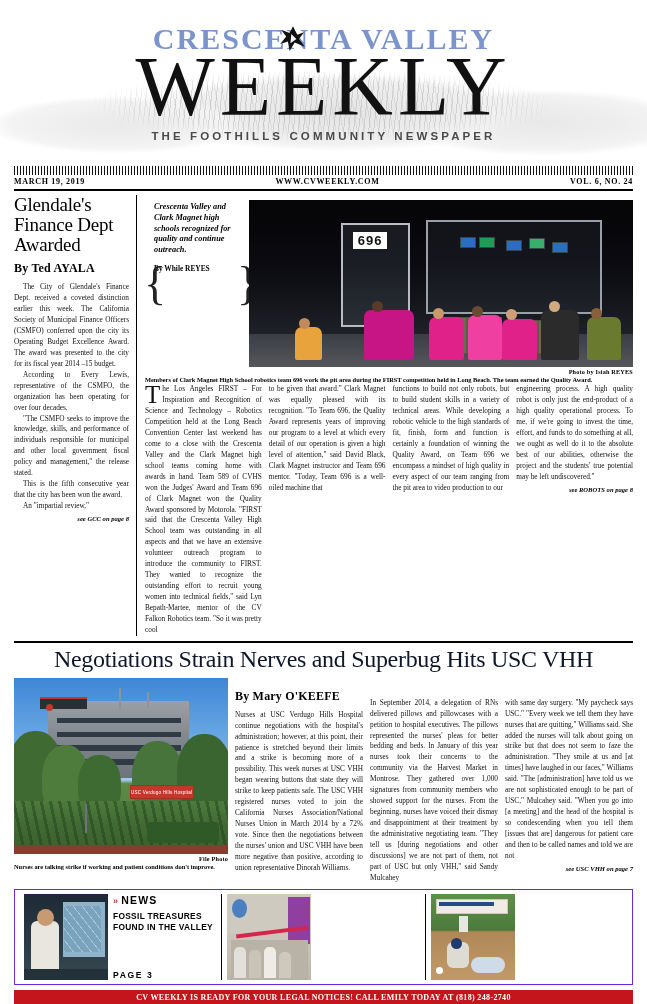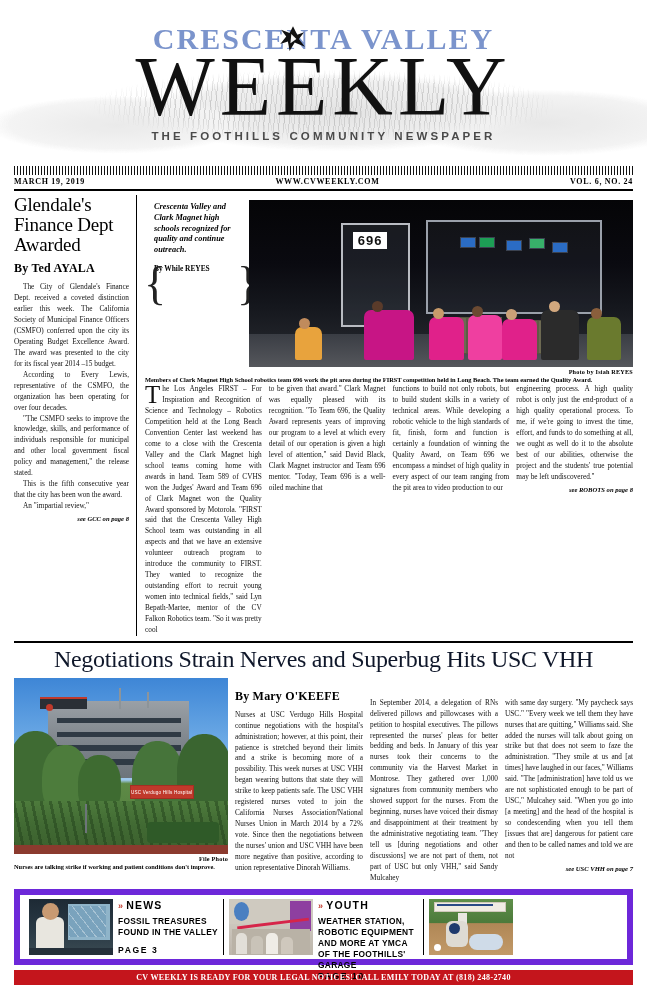--- a/index.html
+++ b/index.html
@@ -170,21 +170,21 @@
     background:#2f5a28; border-radius:4px; }
   .redsign{ position:absolute; left:54%; top:61%; width:30%; height:8%;
     background:#c0392b; border:1px solid #a32f22; }
   .redsign span{ position:absolute; inset:0; display:flex; align-items:center; justify-content:center;
     color:#fff; font-family:"Liberation Sans", sans-serif; font-size:4.6px; letter-spacing:.2px; }
   .road{ position:absolute; left:0; right:0; bottom:0; height:5%; background:#8b3a2e; }
   .pole{ position:absolute; width:2px; background:#8d9499; }
 
   
   .teaser{
-    margin:5px 14px 0 14px; border:6px solid #6d28d9; height:76px;
+    margin:5px 14px 0 14px; border:1px solid #6d28d9; height:96px;
     display:flex; align-items:stretch; padding:4px;
   }
   .tcell{ flex:1; display:flex; gap:5px; padding:0 5px; }
   .tsep{ width:1px; background:#000; }
   .tthumb{ width:84px; height:100%; position:relative; overflow:hidden; background:#333; }
   .ttext{ flex:1; display:flex; flex-direction:column; }
   .tkicker{
     font-family:"Liberation Sans", sans-serif; font-weight:700; font-size:10.5px;
     letter-spacing:1.2px; color:#000; margin-bottom:5px;
   }
@@ -383,27 +383,20 @@
         <div style="position:absolute;left:0;top:0;width:100%;height:46%;background:#cfcac0"></div>
         <div style="position:absolute;right:2%;top:4%;width:26%;height:54%;background:#8e3fa0"></div>
         <div style="position:absolute;left:6%;top:6%;width:15px;height:19px;border-radius:50%;background:#4a7fc1"></div>
         <div style="position:absolute;left:10%;top:42%;width:86%;height:5%;background:#d6254a;transform:rotate(-7deg)"></div>
         <div style="position:absolute;left:4%;bottom:0;width:92%;height:46%;background:#b9b2a6"></div>
         <div style="position:absolute;left:8%;bottom:2%;width:14%;height:36%;background:#e2dfd8;border-radius:5px 5px 0 0"></div>
         <div style="position:absolute;left:26%;bottom:2%;width:14%;height:32%;background:#c9c3b8;border-radius:5px 5px 0 0"></div>
         <div style="position:absolute;left:44%;bottom:2%;width:14%;height:36%;background:#efece6;border-radius:5px 5px 0 0"></div>
         <div style="position:absolute;left:62%;bottom:2%;width:14%;height:30%;background:#cfc8bd;border-radius:5px 5px 0 0"></div>
       </div>
-      <div class="ttext">
-        <div class="tkicker">
-          <span class="chev">»</span><span>YOUTH</span>
-        </div>
-        <div class="ttitle">WEATHER STATION, ROBOTIC EQUIPMENT AND MORE AT YMCA OF THE FOOTHILLS' GARAGE</div>
-        <div class="tpage">PAGE 10</div>
-      </div>
     </div>
 
     <div class="tsep"></div>
 
     <div class="tcell">
       <div class="tthumb th-sports">
         <div style="position:absolute;left:6%;top:6%;width:86%;height:18%;background:#f0ece3;border:1px solid #cfc8ba"></div>
         <div style="position:absolute;left:10%;top:10%;width:66%;height:4%;background:#2a4a86"></div>
         <div style="position:absolute;left:34%;top:26%;width:9px;height:16px;background:#e8e6e0"></div>
         <div style="position:absolute;left:20%;bottom:14%;width:22px;height:26px;background:#dedbd3;border-radius:6px"></div>

